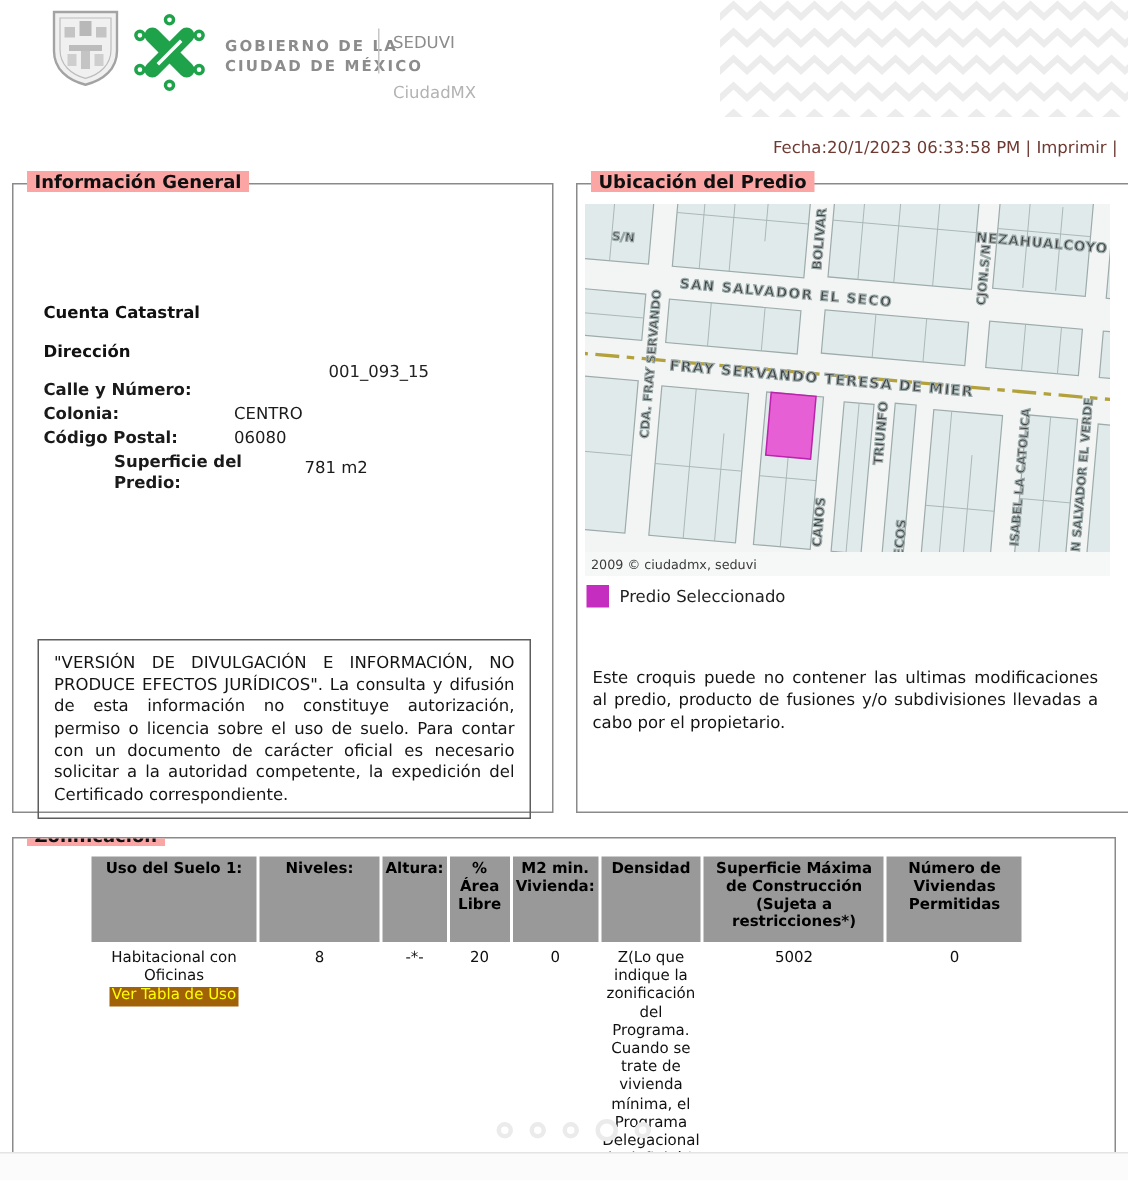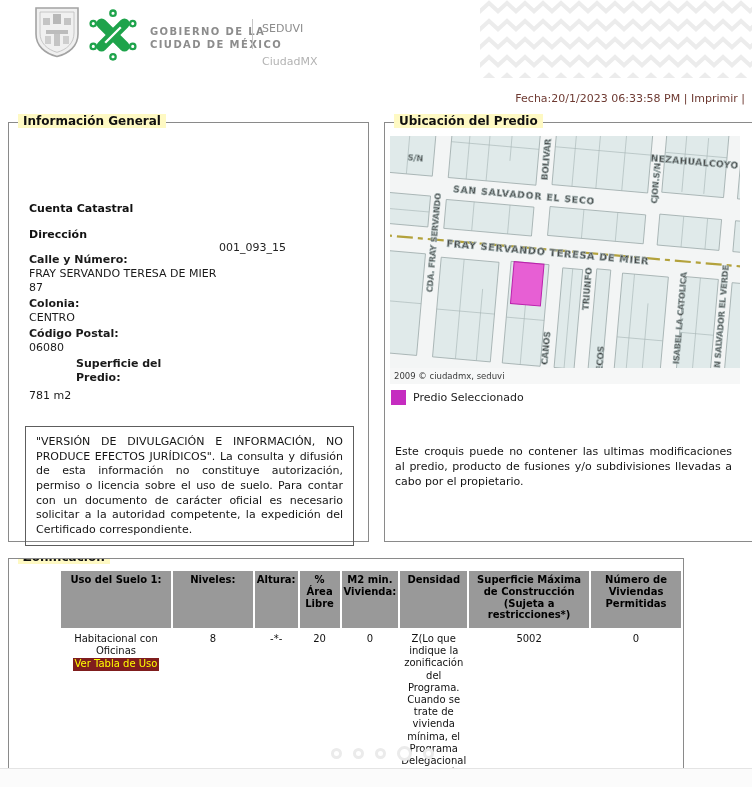--- a/index.html
+++ b/index.html
@@ -32,36 +32,36 @@
   
   .dateline {
     position:absolute; top:92px; right:7px;
     font-size:11px; color:#6e3a32; white-space:nowrap;
   }
   .dateline .print-link { cursor:pointer; }
 
   
   .panel { position:absolute; border:1px solid #8a8a8a; background:#fff; }
   .panel-legend {
-    position:absolute; top:-9px; left:9px; background:#fef9c3;
+    position:absolute; top:-9px; left:9px; background:#fca5a5;
     padding:0 5px; font-size:12px; font-weight:bold; color:#101010;
     white-space:nowrap;
   }
   #panel-info   { left:8px;  top:122px; width:361px; height:420px; }
   #panel-map    { left:384px; top:122px; width:420px; height:420px; }
-  #panel-zoning { left:8px;  top:558px; width:676px; height:210px; border-bottom:none; overflow:hidden;padding-left:23px; }
+  #panel-zoning { left:8px;  top:558px; width:736px; height:210px; border-bottom:none; overflow:hidden;padding-left:23px; }
 
   
   .fld-label { font-weight:bold; font-size:11px; color:#111; }
   .fld-value { font-size:11px; color:#222;margin-top:44px; }
   #row-cuenta { position:absolute; left:20px; top:74px; width:320px; }
   #row-cuenta .fld-value { position:absolute; left:190px; top:0; }
   #row-direccion { position:absolute; left:20px; top:100px; }
   .addr-block { position:absolute; left:20px; top:130px; width:330px; }
-  .field { display:flex; margin-bottom:2px;flex-direction:column; }
+  .field { display:flex; margin-bottom:2px; }
   .field .lbl { width:127px; flex:none; font-weight:bold; font-size:11px; line-height:14px; }
   .field .val { width:203px; font-size:11px; line-height:14px; }
   .disclaimer-box {
     position:absolute; left:16px; top:303px; width:329px;
     border:1px solid #5d5d5d; padding:8px 10px;
     font-size:11px; line-height:1.33; text-align:justify; color:#151515;
   }
 
   
   .map-wrap { position:absolute; left:5px; top:13px; width:350px; height:248px;
@@ -85,21 +85,21 @@
   .zoning-table th {
     background:#999999; color:#000;
     font-size:10px; font-weight:bold; line-height:1.18;
     vertical-align:top; text-align:center; padding:3px 2px; height:57px;
   }
   .zoning-table td {
     font-size:10px; line-height:1.22; vertical-align:top; text-align:center;
     padding:4px 1px 0 1px; color:#111;
   }
   .uso-link {
-    display:inline-block; margin-top:1px; background:#7f1d1d; color:#ffff00;
+    display:inline-block; margin-top:1px; background:#a16207; color:#ffff00;
     font-size:10px; padding:0 2px; cursor:pointer; white-space:nowrap;
   }
   .loading-dots { position:absolute; left:322px; top:187px; display:flex; align-items:center; }
   .loading-dots span {
     width:11px; height:11px; border-radius:50%;
     border:3px solid #ebebeb; background:#fff; margin-right:11px;
   }
   .loading-dots span.big { width:15px; height:15px; }
 
   
@@ -174,21 +174,20 @@
     <span class="fld-value">001_093_15</span>
   </div>
 
   <div id="row-direccion">
     <span class="fld-label">Dirección</span>
   </div>
 
   <div class="addr-block">
     <div class="field">
       <span class="lbl">Calle y Número:</span>
-      <span class="val">FRAY SERVANDO TERESA DE MIER 87</span>
     </div>
     <div class="field">
       <span class="lbl">Colonia:</span>
       <span class="val">CENTRO</span>
     </div>
     <div class="field">
       <span class="lbl">Código Postal:</span>
       <span class="val">06080</span>
     </div>
     <div class="field">

